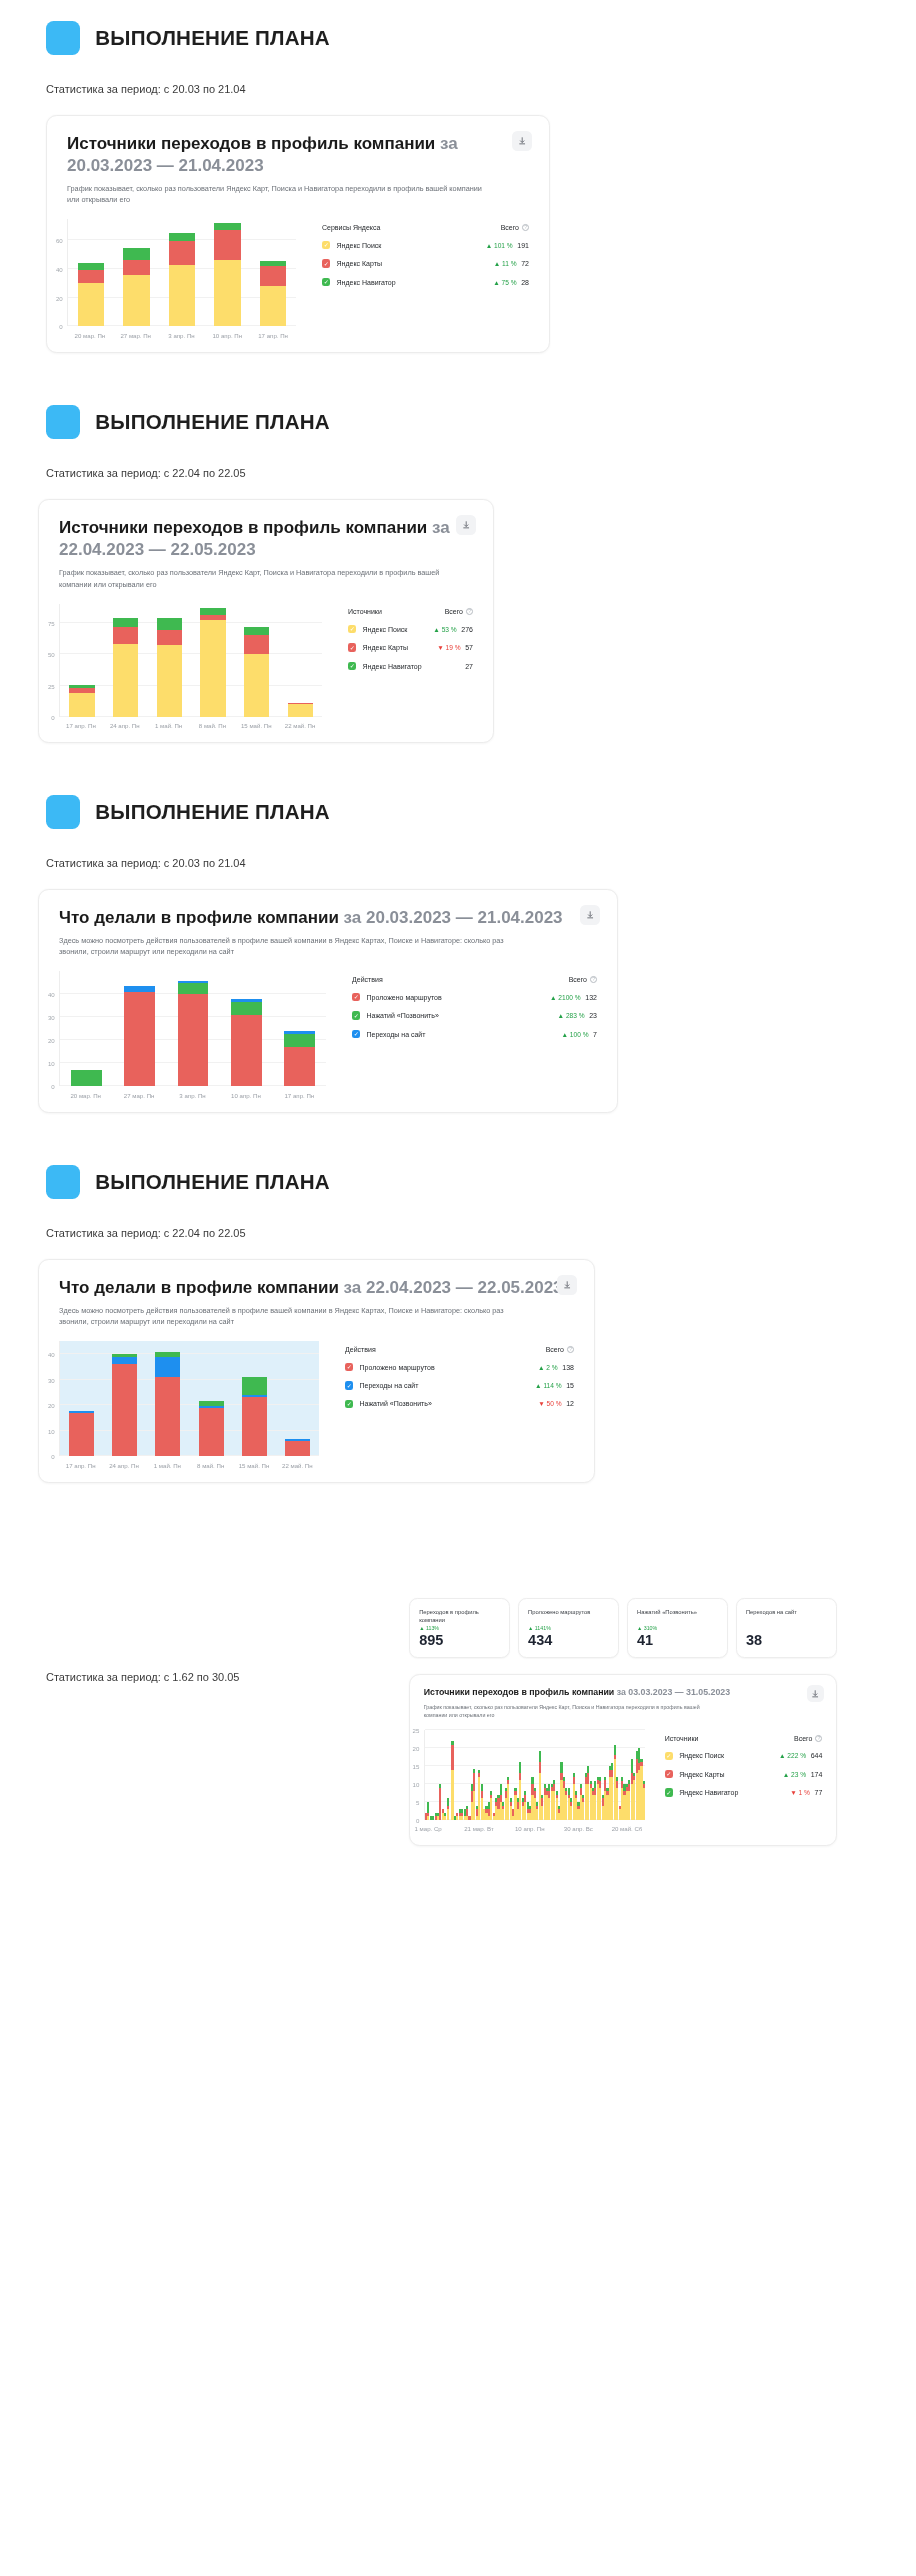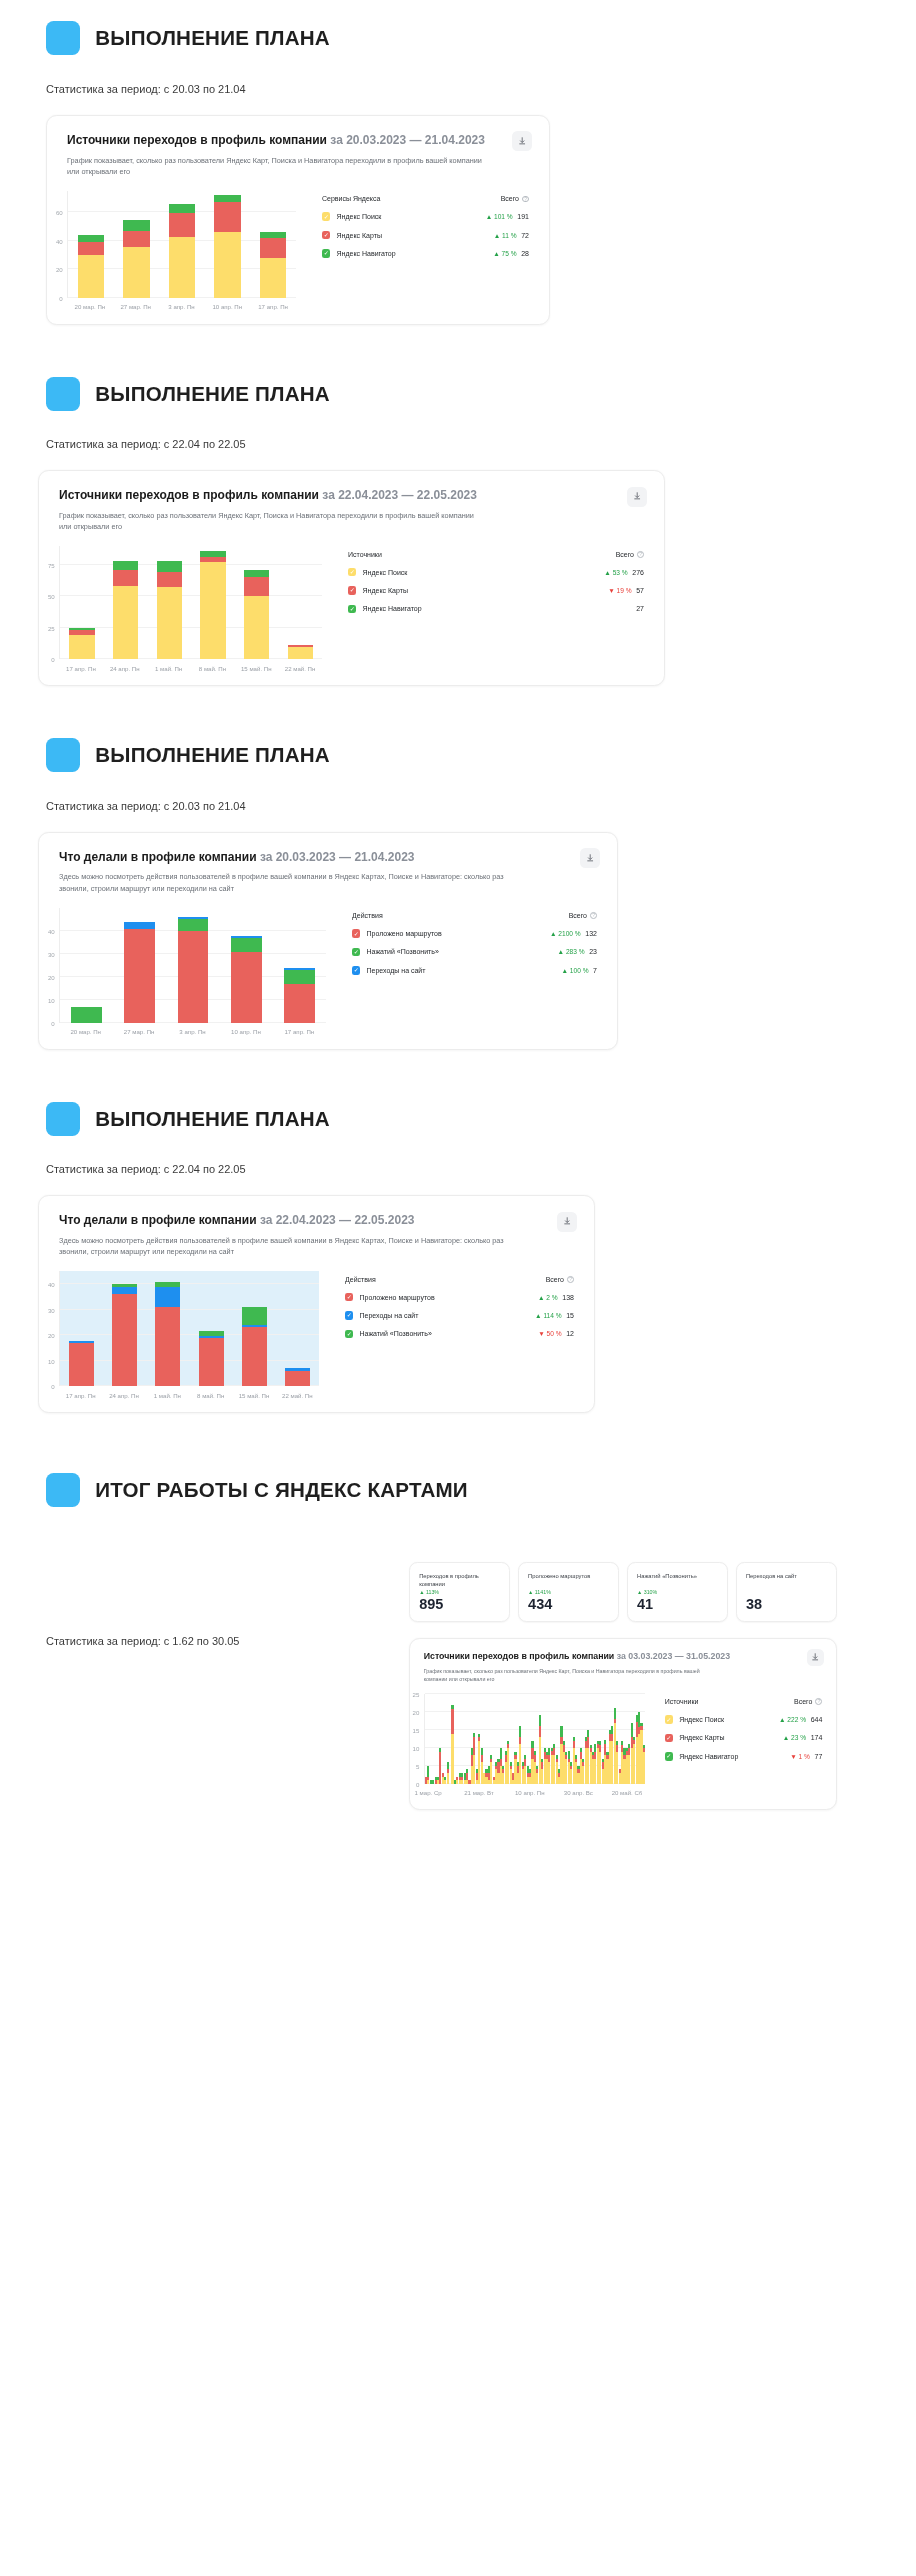--- a/index.html
+++ b/index.html
@@ -41,21 +41,21 @@
   
   .card {
     background: #ffffff;
     border: 0.8px solid #ececec;
     border-radius: 10.7px;
     box-shadow: 0 0.8px 2.3px rgba(0,0,0,.045);
     padding: 17px 20px 13.7px 20px;
     position: relative;
   }
   .card-title {
-    font-size: 12px;
+    font-size: 17px;
     font-weight: bold;
     color: #1b1b1b;
     line-height: 1.3;
   }
   .card-title .muted { color: #8a8f98; font-weight: bold; }
   .card-sub {
     margin-top: 6.1px;
     font-size: 7.3px;
     color: #6b7077;
     line-height: 1.55;
@@ -289,21 +289,21 @@
     </div>
   </div>
 
   <div style="padding-top:52px">
     <div class="section-head">
       <div class="head-badge"></div>
       <div class="head-title">ВЫПОЛНЕНИЕ ПЛАНА</div>
     </div>
     <div class="period" style="margin-top:27.5px">Статистика за период: с 22.04 по 22.05</div>
     <div style="padding:20px 0 0 38px">
-      <div class="card" style="width:627px">
+      <div class="card" style="width:456px">
         <div class="dl-btn">
           <svg viewBox="0 0 12 12">
             <path d="M6 1v6M3.5 5.5L6 8l2.5-2.5" stroke="#4a4f57" stroke-width="1.1" fill="none" stroke-linecap="round" stroke-linejoin="round"></path>
             <path d="M2.5 9.8h7" stroke="#4a4f57" stroke-width="1.1" stroke-linecap="round"></path>
           </svg>
         </div>
         <div class="card-title">
           <span>Источники переходов в профиль компании</span>
           <span class="muted">за 22.04.2023 — 22.05.2023</span>
         </div>
@@ -670,24 +670,20 @@
                   <span class="total-num">12</span>
                 </div>
               </div>
             </div>
         </div>
       </div>
     </div>
   </div>
 
   <div style="padding-top:60px">
-    <div class="section-head">
-      <div class="head-badge"></div>
-      <div class="head-title">ИТОГ РАБОТЫ С ЯНДЕКС КАРТАМИ</div>
-    </div>
 
     <div style="position:relative; margin-top:55px;">
       <div class="period" style="position:absolute; left:0; top:73px;">Статистика за период:  с 1.62 по 30.05</div>
 
       <div style="margin-left:409px; width:428px;">
         <div class="kpi-row" id="kpi-row">
             <div class="kpi">
               <div class="kpi-label">Переходов в профиль компании</div>
               <div class="kpi-foot">
                 <div class="kpi-delta">▲ 113%</div>

